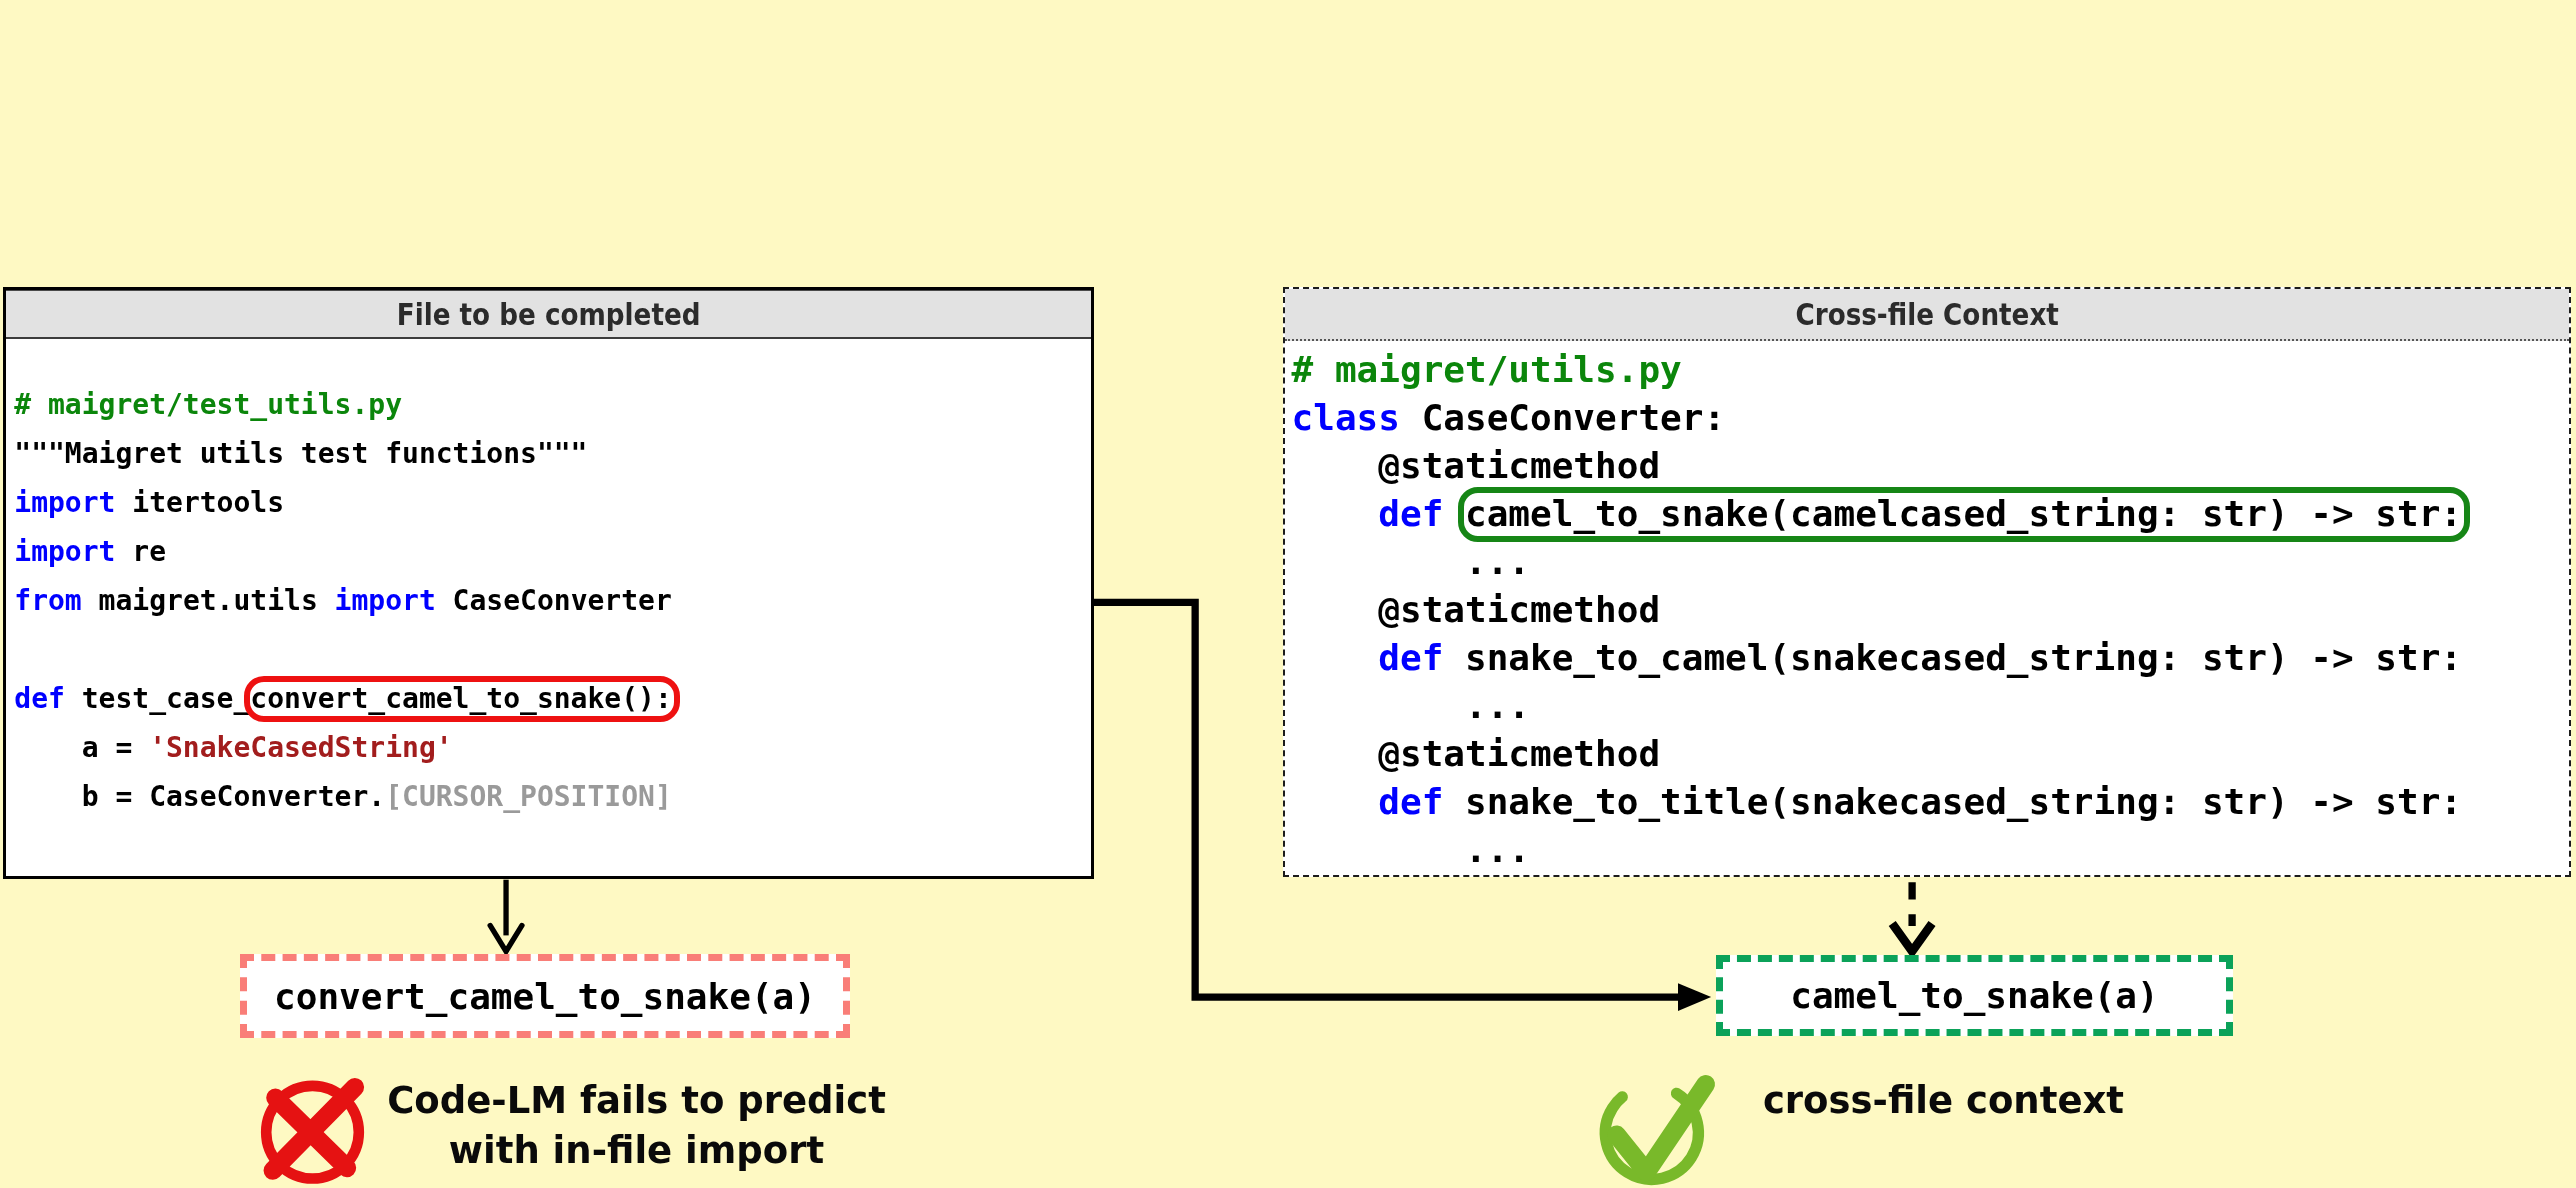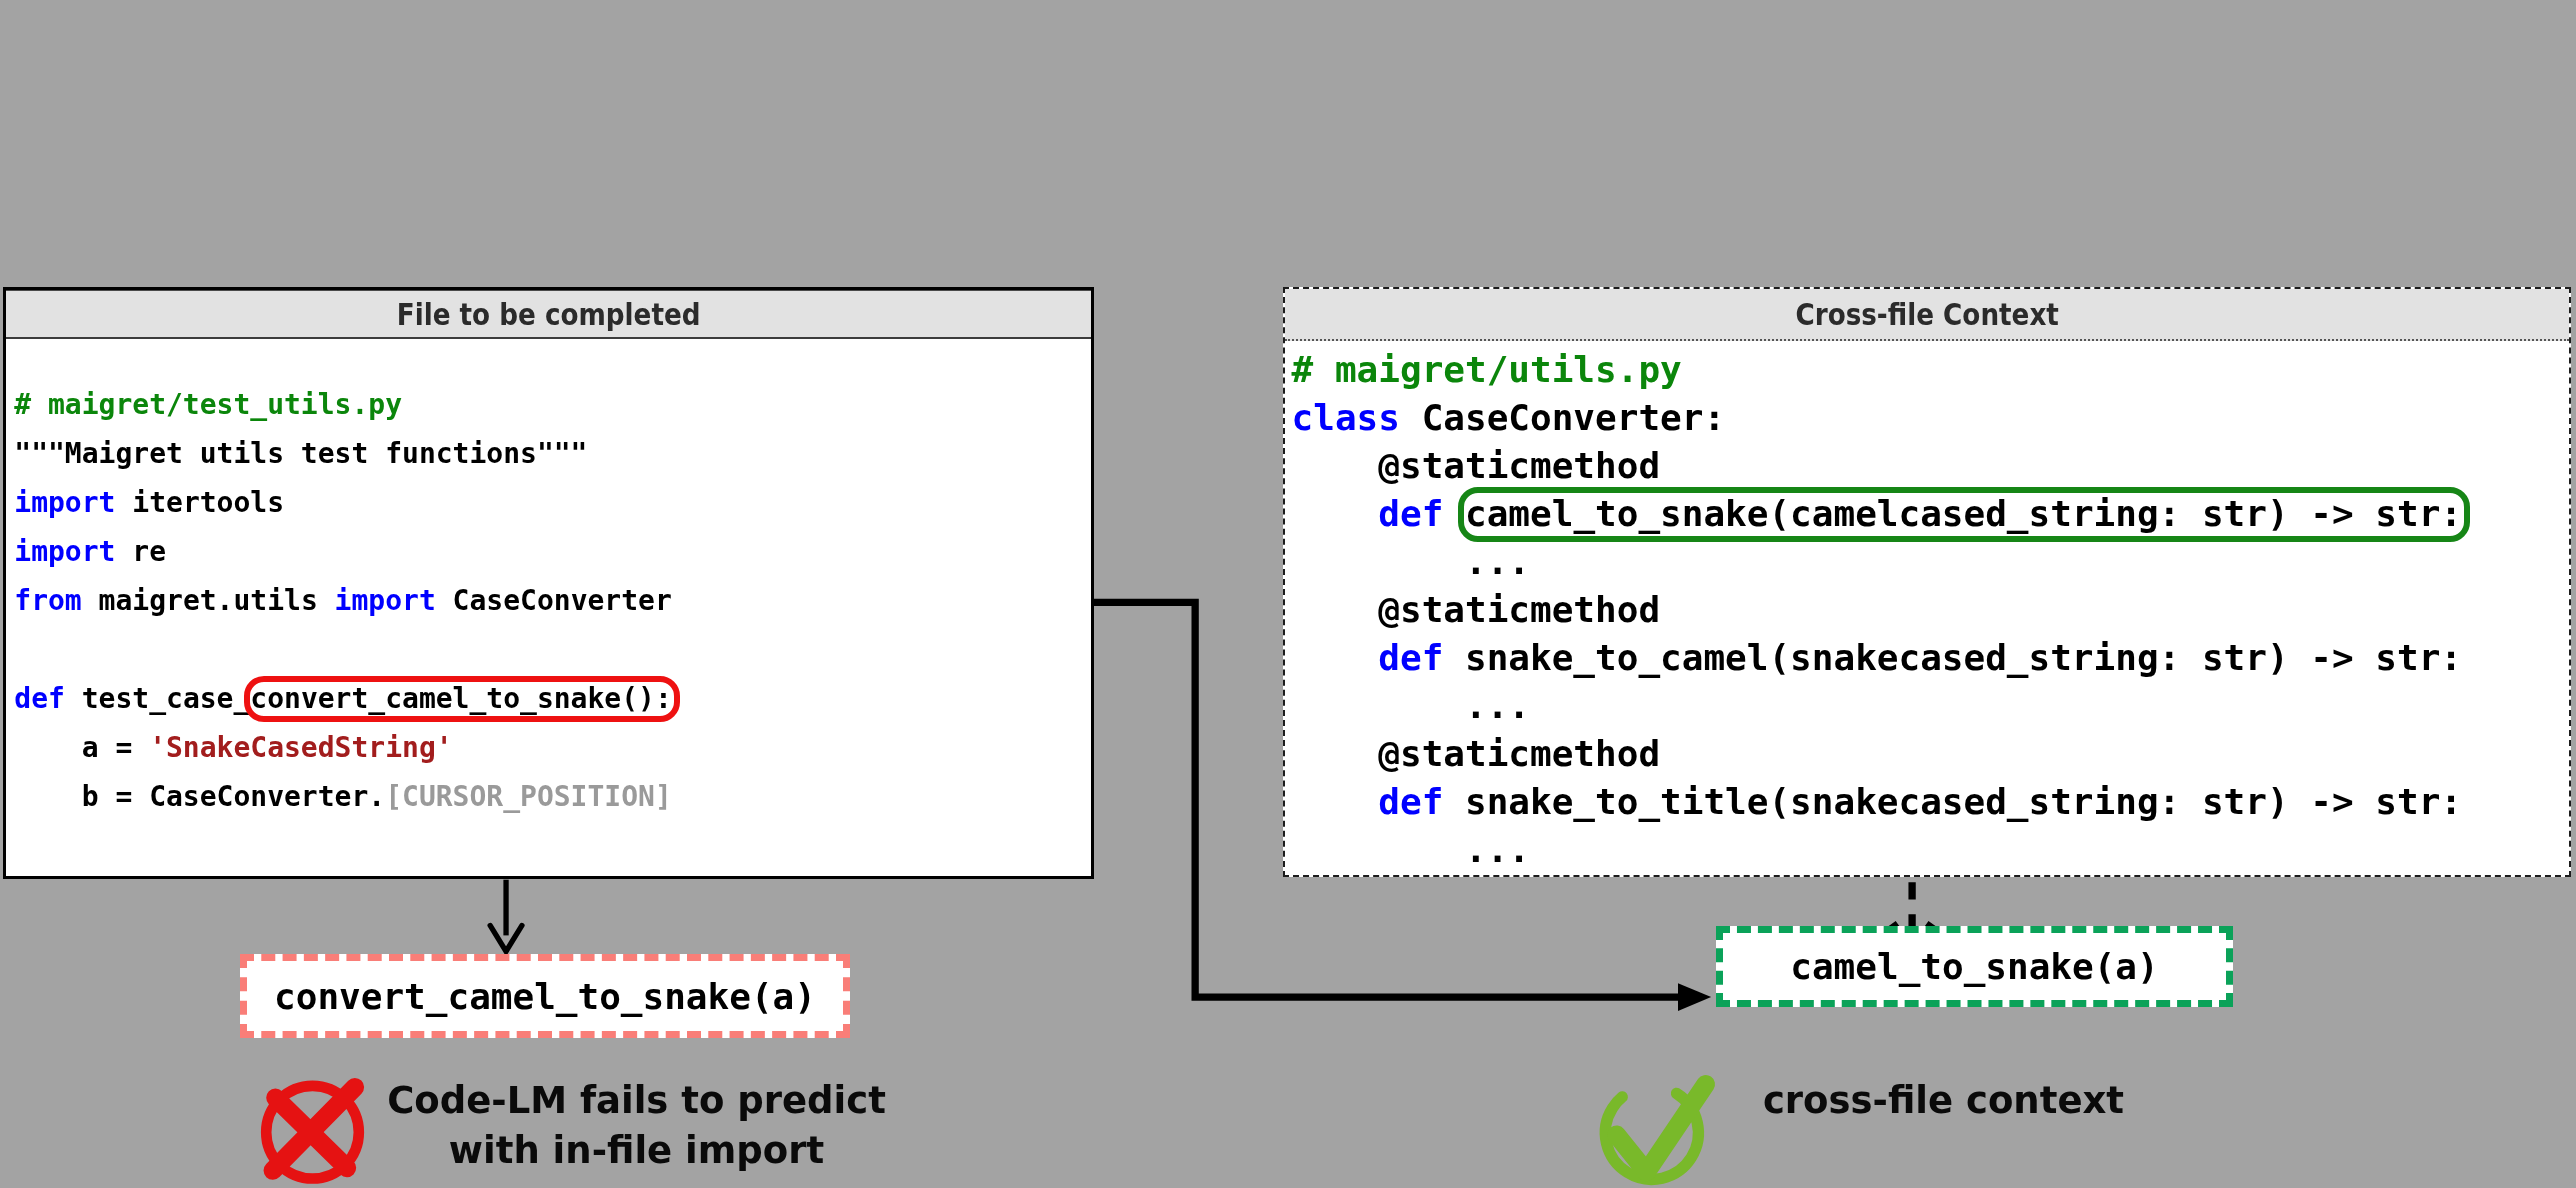--- a/index.html
+++ b/index.html
@@ -1,16 +1,16 @@
 <!DOCTYPE html>
 <html style="--kw: #0000ff; --com: #0b860b; --str: #a21d1d; --cur: #9a9a9a; --hlred: #ee1111; --hlgreen: #168616; --dashred: #f97e78; --dashgreen: #0ba259; --iconred: #e51212; --icongreen: #79b92a; --arrow: #000000; --headerbg: #e2e2e2; --headertext: #2b2b2b;font-size:10.6px"><head>
 <meta charset="utf-8">
 <style>
   html,body{margin:0;padding:0;background:#ffffff;}
-  #canvas{position:relative;width:2576px;height:1189px;background:#a3a3a3;overflow:hidden;
+  #canvas{position:relative;width:2576px;height:1189px;background:#fef9c3;overflow:hidden;
           font-family:"DejaVu Sans",sans-serif;}
 
   
   .panel{position:absolute;box-sizing:border-box;background:#ffffff;}
   .panel-left{left:3.3px;top:287px;width:1091px;height:592px;border:3.3px solid #000000;}
   .panel-right{left:1283px;top:287px;width:1288px;height:590px;border:2.7px dashed #1c1c1c;}
   .panel-header{box-sizing:border-box;width:100%;display:flex;align-items:center;justify-content:center;
                 background:var(--headerbg);}
   .panel-left .panel-header{height:49px;border-bottom:2.7px solid #3c3c3c;border-top:1.3px solid #4a4a4a;}
   .panel-right .panel-header{height:52px;border-bottom:2.7px dotted #555555;}
@@ -30,21 +30,21 @@
   .hlbox{position:relative;}
   .hlbox::before{content:"";position:absolute;inset:-6px -8px -7.3px -6.6px;border-radius:20px;
                  pointer-events:none;}
   .hlbox-red::before{border:6px solid var(--hlred);}
   .hlbox-green::before{border:6px solid var(--hlgreen);}
 
   
   .outbox{position:absolute;box-sizing:border-box;display:flex;align-items:center;justify-content:center;
           font-family:"DejaVu Sans Mono",monospace;font-weight:700;font-size:36px;color:#000;background:#fff;}
   .outbox-red{left:240px;top:954px;width:610px;height:84px;border:7.3px dashed var(--dashred);align-items:center;}
-  .outbox-green{left:1716px;top:926px;width:517px;height:81px;border:7.3px dashed var(--dashgreen);}
+  .outbox-green{left:1716px;top:955px;width:517px;height:81px;border:7.3px dashed var(--dashgreen);}
 
   
   .caption{position:absolute;top:1076px;width:537px;text-align:center;font-weight:700;font-size:37px;
            line-height:50px;color:#0a0a0a;}
   .caption-left{left:368px;}
   .caption-right{left:1675px;}
 
   
   #overlay{position:absolute;left:0;top:0;width:2576px;height:1189px;pointer-events:none;}
   .arrow-stroke{stroke:var(--arrow);fill:none;}

